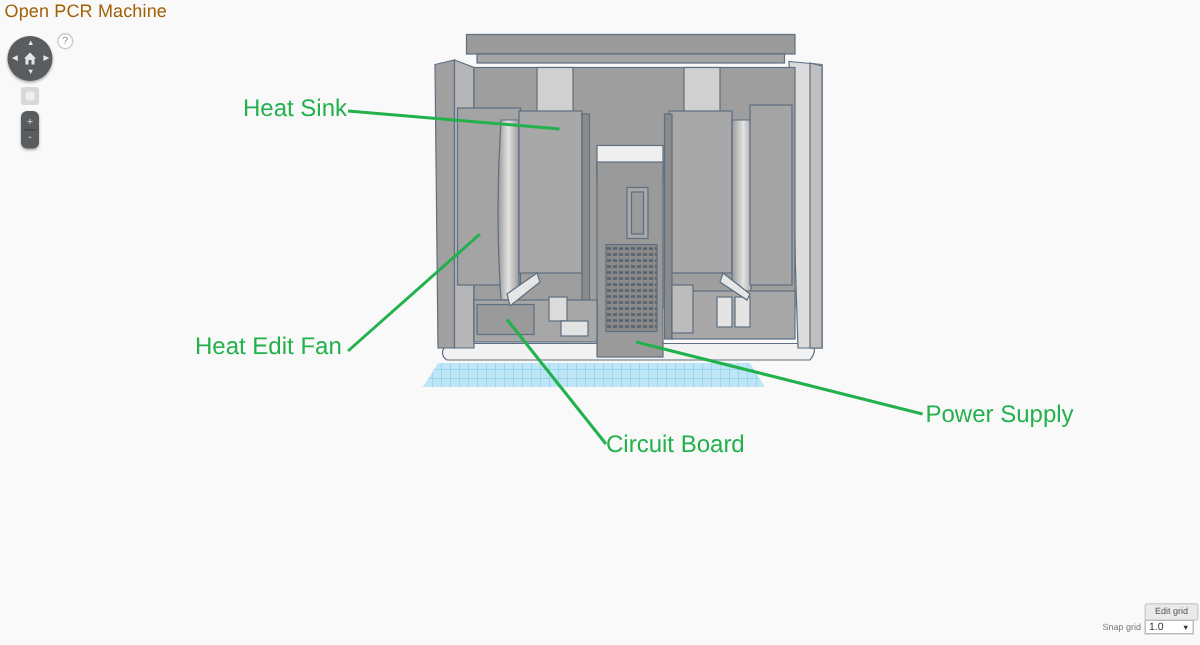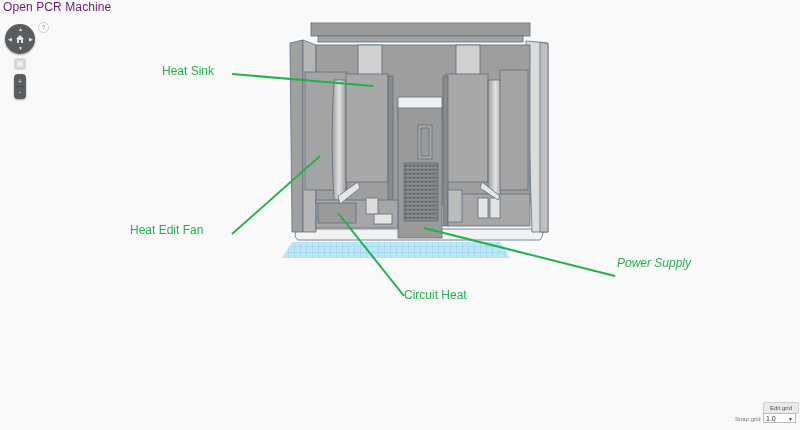--- a/index.html
+++ b/index.html
@@ -3,21 +3,21 @@
 <meta charset="utf-8">
 <style>
   html, body { margin:0; padding:0; }
   body {
     width:800px; height:430px; overflow:hidden; position:relative;
     background:#f9f9f9;
     font-family:"Liberation Sans", sans-serif;
   }
   .title {
     position:absolute; left:3px; top:0px;
-    font-size:12px; color:#701a75; letter-spacing:0.1px;
+    font-size:12px; color:#a16207; letter-spacing:0.1px;
   }
   .nav-pad {
     position:absolute; left:5px; top:24px; width:30px; height:30px;
     border-radius:50%; background:#5a5d60;
     box-shadow:0 1px 2px rgba(0,0,0,0.35);
   }
   .nav-pad span { position:absolute; color:#e6e6e6; font-size:5px; line-height:5px; cursor:pointer; }
   .nav-up { left:13px; top:3px; }
   .nav-down { left:13px; top:22px; }
   .nav-left { left:3px; top:13px; }
@@ -44,21 +44,21 @@
     position:absolute; left:0; width:12px; text-align:center;
     color:#ddd; font-size:7px; line-height:7px; cursor:pointer;
   }
   .zoom-in { top:4px; }
   .zoom-out { top:14px; }
   .zoom-ctrl .sep { position:absolute; left:2px; top:12px; width:8px; height:1px; background:#444; }
 
   .model { position:absolute; left:0; top:0; width:800px; height:430px; }
 
   .label {
-    position:absolute; color:#22b14c; font-size:12px; white-space:nowrap;
+    position:absolute; color:#22b14c; font-size:16px; white-space:nowrap;
   }
   .edit-grid {
     position:absolute; left:763px; top:402px; width:34px; height:10px;
     background:#eaeaea; border:1px solid #cfcfcf; border-radius:2px;
     font-size:6px; color:#555; text-align:center; line-height:10px; cursor:pointer;
   }
   .snap-label {
     position:absolute; left:735px; top:416px; font-size:6px; color:#777;
   }
   .snap-select {
@@ -163,21 +163,21 @@
   <g stroke="#22b14c" stroke-width="2" fill="none">
     <line x1="232" y1="74" x2="373" y2="86"></line>
     <line x1="232" y1="234" x2="320" y2="156"></line>
     <line x1="404" y1="296" x2="338" y2="213"></line>
     <line x1="615" y1="276" x2="424" y2="228"></line>
   </g>
 </svg>
 
 <div class="label" style="left:162px;top:64px;">Heat Sink</div>
 <div class="label" style="left:130px;top:223px;">Heat Edit Fan</div>
-<div class="label" style="left:404px;top:288px;">Circuit Heat</div>
-<div class="label" style="left:617px;top:256px;font-style:italic;">Power Supply</div>
+<div class="label" style="left:404px;top:288px;">Circuit Board</div>
+<div class="label" style="left:617px;top:268px;">Power Supply</div>
 
 <div class="edit-grid">Edit grid</div>
 <div class="snap-label">Snap grid</div>
 <div class="snap-select">
   <span>1.0</span>
   <span class="arrow">▼</span>
 </div>
 
 </body></html>

